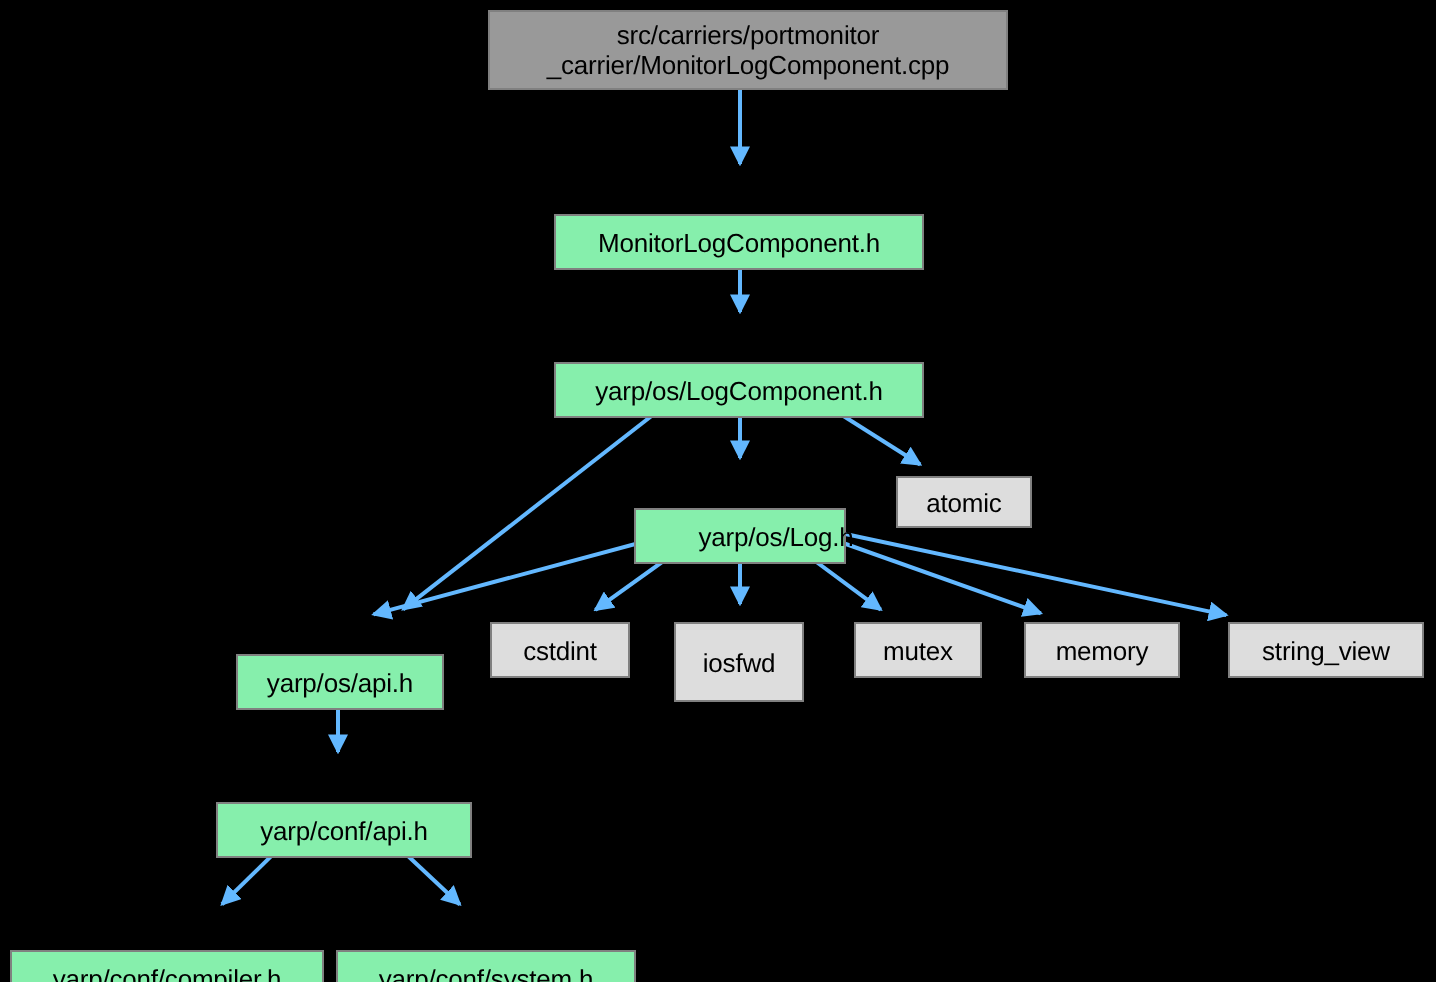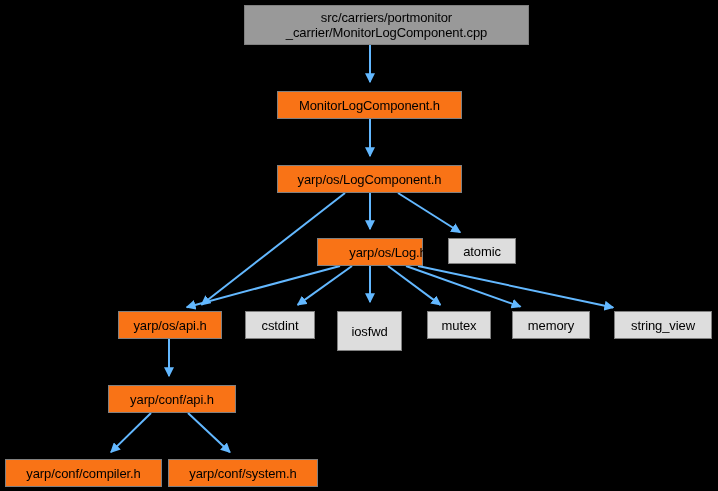--- a/index.html
+++ b/index.html
@@ -36,21 +36,21 @@
     justify-content: center;
     text-align: center;
     border: 1px solid #808080;
     font-size: 13px;
     line-height: 15px;
     color: #000000;
     white-space: pre;
     letter-spacing: -0.1px;
     cursor: pointer;
   }
-  .node.fill-white { background: #f97316; }
+  .node.fill-white { background: #86efac; margin-top: 16px; }
   .node.fill-light { background: #dddddd; }
   .node.fill-gray  { background: #999999; }
   .node-label {
     display: block;
     padding: 0 6px;
   }
 </style>
 </head>
 <body>
 
@@ -72,21 +72,21 @@
         <line x1="370" y1="266" x2="370" y2="302" stroke="#63b8ff" stroke-width="2" marker-end="url(#arrowhead)"></line>
         <line x1="388" y1="266" x2="440.3768175986871" y2="304.8310889093715" stroke="#63b8ff" stroke-width="2" marker-end="url(#arrowhead)"></line>
         <line x1="406" y1="266" x2="520.4041148869542" y2="306.65600776974406" stroke="#63b8ff" stroke-width="2" marker-end="url(#arrowhead)"></line>
         <line x1="418" y1="266" x2="613.1534053228279" y2="307.54255657862177" stroke="#63b8ff" stroke-width="2" marker-end="url(#arrowhead)"></line>
         <line x1="169" y1="339" x2="169" y2="376" stroke="#63b8ff" stroke-width="2" marker-end="url(#arrowhead)"></line>
         <line x1="151" y1="413" x2="111.00504668309141" y2="452.10617657653285" stroke="#63b8ff" stroke-width="2" marker-end="url(#arrowhead)"></line>
         <line x1="188" y1="413" x2="229.88985020957517" y2="452.21602998343207" stroke="#63b8ff" stroke-width="2" marker-end="url(#arrowhead)"></line>
       </g>
   </svg>
   <div id="node-group">
-      <div class="node fill-gray" style="left: 244px; top: 5px; width: 285px; height: 40px;"><span class="node-label">src/carriers/portmonitor
+      <div class="node fill-gray" style="left: 244px; top: 5px; width: 260px; height: 40px;"><span class="node-label">src/carriers/portmonitor
 _carrier/MonitorLogComponent.cpp</span></div>
       <div class="node fill-white" style="left: 277px; top: 91px; width: 185px; height: 28px;"><span class="node-label">MonitorLogComponent.h</span></div>
       <div class="node fill-white" style="left: 277px; top: 165px; width: 185px; height: 28px;"><span class="node-label">yarp/os/LogComponent.h</span></div>
       <div class="node fill-white" style="left: 317px; top: 238px; width: 106px; height: 28px; padding-left: 36px;"><span class="node-label">yarp/os/Log.h</span></div>
       <div class="node fill-light" style="left: 448px; top: 238px; width: 68px; height: 26px;"><span class="node-label">atomic</span></div>
       <div class="node fill-white" style="left: 118px; top: 311px; width: 104px; height: 28px;"><span class="node-label">yarp/os/api.h</span></div>
       <div class="node fill-light" style="left: 245px; top: 311px; width: 70px; height: 28px;"><span class="node-label">cstdint</span></div>
       <div class="node fill-light" style="left: 337px; top: 311px; width: 65px; height: 40px;"><span class="node-label">iosfwd</span></div>
       <div class="node fill-light" style="left: 427px; top: 311px; width: 64px; height: 28px;"><span class="node-label">mutex</span></div>
       <div class="node fill-light" style="left: 512px; top: 311px; width: 78px; height: 28px;"><span class="node-label">memory</span></div>

